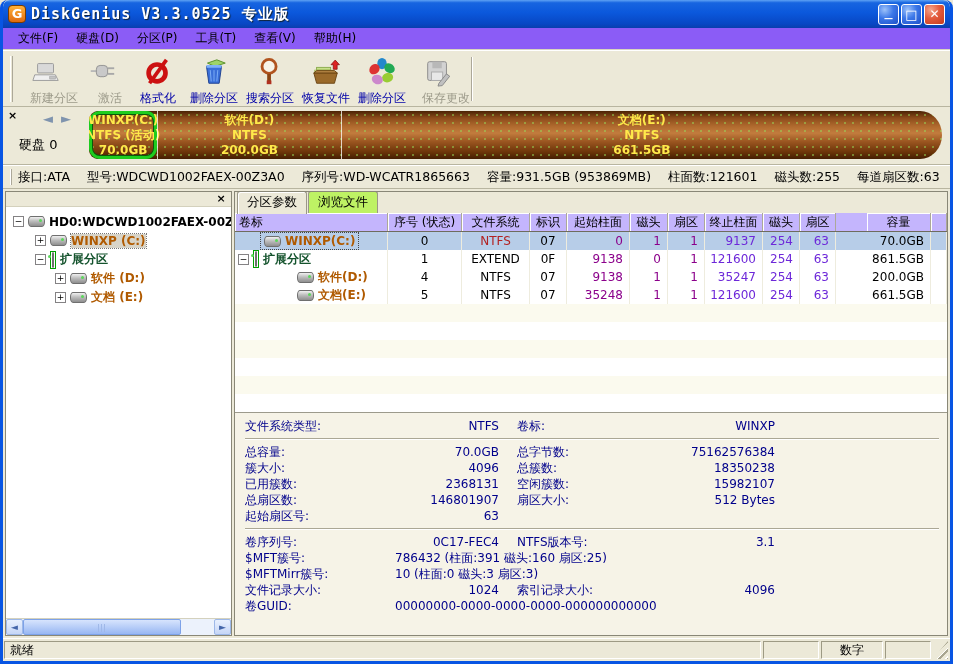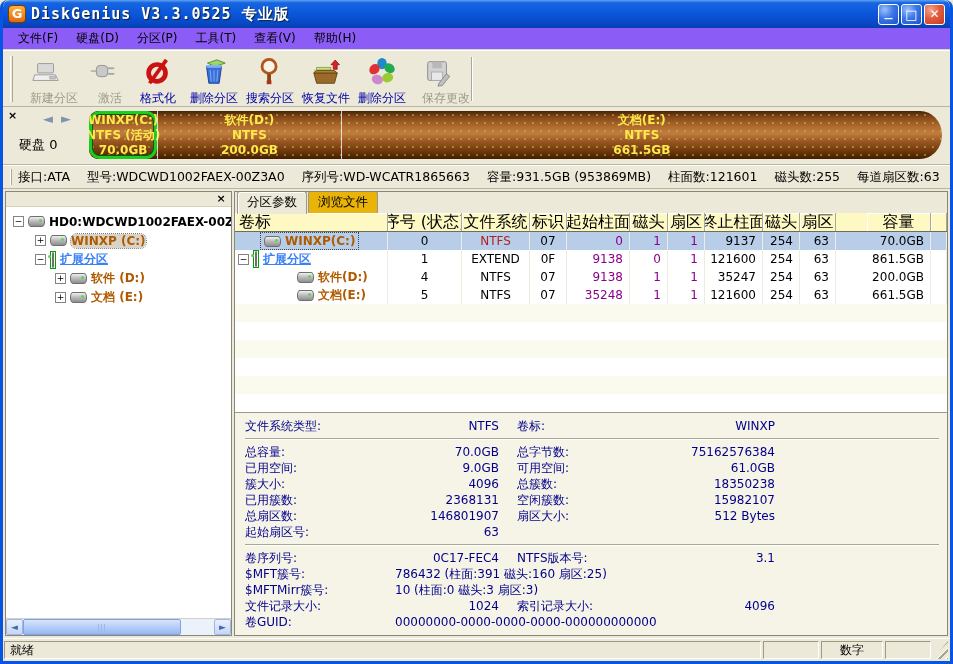--- a/index.html
+++ b/index.html
@@ -85,62 +85,62 @@
     font-size:9px; line-height:9px; text-align:center; color:#000; margin-right:4px; }
   .exp.plus::before { content:"+"; } .exp.minus::before { content:"−"; }
   .hd-ico { width:17px; height:11px; flex:0 0 17px; margin-right:4px; border:1px solid #6F6F6F;
     border-radius:3px / 5px; background:linear-gradient(180deg,#F0F0F0,#BDBDBD 45%,#8F8F8F); position:relative; }
   .hd-ico::after { content:""; position:absolute; right:2px; top:2px; width:3px; height:3px;
     border-radius:50%; background:#5BD75B; }
   .ico-green-box { border:1px solid #00A000; padding:1px; margin-right:4px; }
   .ico-green-box .hd-ico { margin-right:0; }
   .t-disk { font-weight:bold; color:#000; }
   .t-part { font-weight:bold; color:#B05A00; }
-  .t-ext  { font-weight:bold; color:#3b82f6;text-decoration:underline; }
-  .t-sel  { background:#D8D4C8; outline:1px dotted #777;border-radius:6px; }
+  .t-ext  { font-weight:bold; color:#14532d; }
+  .t-sel  { background:#D8D4C8; outline:1px dotted #777; }
   .ind-1 { padding-left:7px; } .ind-2 { padding-left:29px; } .ind-3 { padding-left:49px; }
 
   
   .hscroll { height:17px; flex:0 0 17px; display:flex; background:#ECF2FC; border-top:1px solid #D4D1BD; }
   .sb-btn { width:17px; flex:0 0 17px; border:1px solid #9DB8E8; border-radius:2px;
     background:linear-gradient(180deg,#E8F0FE,#C6D6F7); color:#4466AA; font-size:9px;
     display:flex; align-items:center; justify-content:center; }
   .sb-track { flex:1; display:flex; }
   .sb-thumb { width:158px; margin:0; border:1px solid #7DA2E8; border-radius:2px;
     background:linear-gradient(180deg,#D7E4FD,#98B7F3); position:relative; }
   .sb-thumb::after { content:""; position:absolute; left:50%; top:4px; width:8px; height:8px;
     margin-left:-4px;
     background:repeating-linear-gradient(90deg,#9FB8E8 0 1px,transparent 1px 3px); }
 
   
   .content { flex:1; display:flex; flex-direction:column; border:1px solid #898777;
     background:#fff; overflow:hidden; }
   .tabs { height:21px; flex:0 0 21px; background:#ECE9D8; display:flex; align-items:flex-end; padding:2px 0 0 2px; }
   .tab { padding:2px 9px 2px; margin-right:1px; border:1px solid #9A9787; border-bottom:none;
-    border-radius:3px 3px 0 0; background:#eab308; font-size:12.5px; }
+    border-radius:3px 3px 0 0; background:#bef264; font-size:12.5px; }
   .tab.active { background:#ECE9D8; box-shadow:inset 1px 1px 0 #fff; position:relative; top:1px;
     padding-bottom:3px; }
 
   
-  .grid-header { height:19px; flex:0 0 19px; display:flex; background:#fef9c3;
-    border-bottom:1px solid #6E6C5E; font-size:16px; }
+  .grid-header { height:19px; flex:0 0 19px; display:flex; background:#c4b5fd;
+    border-bottom:1px solid #6E6C5E; font-size:12px; }
   .gh { display:flex; align-items:center; justify-content:center; border-right:1px solid #ACA899;
     box-shadow:inset 1px 1px 0 #fff; white-space:nowrap; overflow:hidden; }
   .gh.left { justify-content:flex-start; padding-left:4px; }
   .w-vol{width:153px;flex:0 0 153px;} .w-num{width:74px;flex:0 0 74px;} .w-fs{width:68px;flex:0 0 68px;}
   .w-id{width:37px;flex:0 0 37px;} .w-sc{width:63px;flex:0 0 63px;} .w-sh{width:38px;flex:0 0 38px;}
   .w-ss{width:37px;flex:0 0 37px;} .w-ec{width:58px;flex:0 0 58px;} .w-eh{width:37px;flex:0 0 37px;}
   .w-es{width:36px;flex:0 0 36px;} .w-cap{width:64px;flex:0 0 64px;margin-left:31px;} .w-fill{flex:1;}
   .grid-row { height:18px; flex:0 0 18px; display:flex; align-items:center; background:#fff; font-size:12px; }
   .grid-row.sel { background:#B7CDE8; }
   .grid-row.stripe { background:#FBFAEE; }
   .gc { height:100%; display:flex; align-items:center; border-right:1px solid #EEECDE; overflow:visible; white-space:nowrap; }
   .gc.center { justify-content:center; }
   .gc.right { justify-content:flex-end; padding-right:6px; }
-  .col-start { color:#8B008B; } .col-end { color:#000000;text-align:right; } .col-cap { color:#000; }
+  .col-start { color:#8B008B; } .col-end { color:#6d28d9;text-align:right; } .col-cap { color:#000; }
   .fs-active { color:#B22222; }
   .volcell { position:relative; }
   .vol-inner { display:flex; align-items:center; height:16px; padding:0 3px; }
   .vol-inner.focus { outline:1px dotted #444; }
   .sp { display:inline-block; flex:0 0 auto; }
 
   
   .details { flex:1; background:#F6F3E7; border-top:1px solid #9C9A8C; padding:5px 8px 0 10px;
     color:#00008B; font-size:12px; overflow:hidden; }
   .d-row { height:16px; display:flex; align-items:center; white-space:nowrap; }
@@ -466,26 +466,20 @@
           <span class="d-v2">WINXP</span>
         </div>
         <div class="sep"></div>
         <div class="d-row">
           <span class="d-l1">总容量:</span>
           <span class="d-v1">70.0GB</span>
           <span class="d-l2">总字节数:</span>
           <span class="d-v2">75162576384</span>
         </div>
         <div class="d-row">
-          <span class="d-l1">已用空间:</span>
-          <span class="d-v1">9.0GB</span>
-          <span class="d-l2">可用空间:</span>
-          <span class="d-v2">61.0GB</span>
-        </div>
-        <div class="d-row">
           <span class="d-l1">簇大小:</span>
           <span class="d-v1">4096</span>
           <span class="d-l2">总簇数:</span>
           <span class="d-v2">18350238</span>
         </div>
         <div class="d-row">
           <span class="d-l1">已用簇数:</span>
           <span class="d-v1">2368131</span>
           <span class="d-l2">空闲簇数:</span>
           <span class="d-v2">15982107</span>

